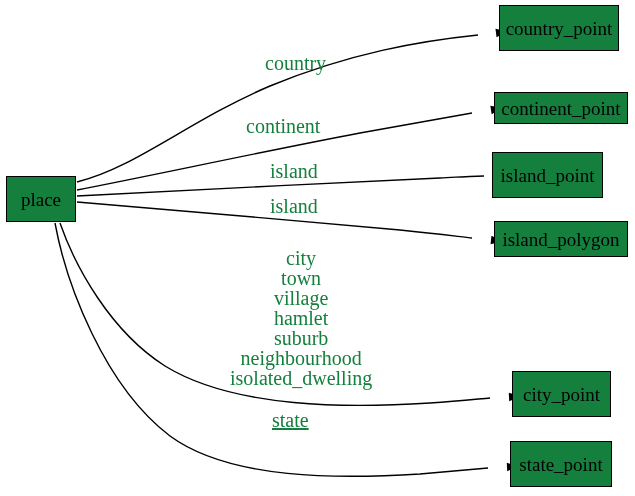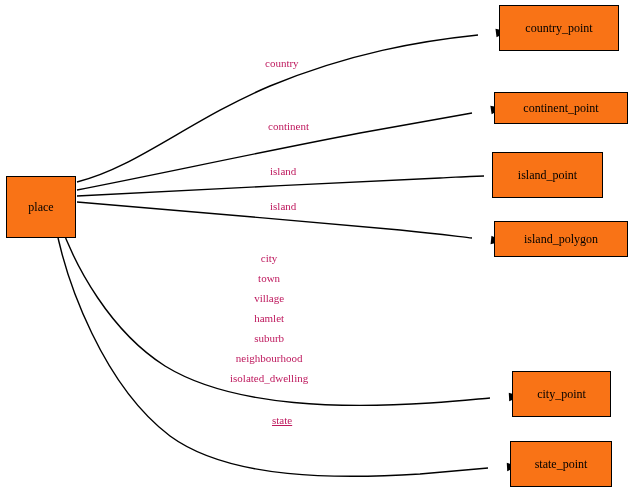--- a/index.html
+++ b/index.html
@@ -23,36 +23,36 @@
     position: absolute;
     left: 0;
     top: 0;
     width: 635px;
     height: 496px;
   }
   .node {
     position: absolute;
     box-sizing: border-box;
     border: 1px solid #000000;
-    background: #f97316;
+    background: #15803d;
     display: flex;
     align-items: center;
     justify-content: center;
     font-family: "Liberation Serif", "DejaVu Serif", serif;
-    font-size: 12px;
+    font-size: 19px;
     line-height: 1;
     color: #000000;
     white-space: nowrap;
   }
   .edge-label {
     position: absolute;
     font-family: "Liberation Serif", "DejaVu Serif", serif;
-    font-size: 11px;
+    font-size: 20px;
     line-height: 20px;
-    color: #be185d;
+    color: #15803d;
     text-align: center;
     white-space: pre;
     background: transparent;
   }
 </style>
 </head>
 <body>
 
 <div id="canvas">
 
@@ -69,21 +69,21 @@
         <polygon points="0,-4.2 12,0 0,4.2" transform="translate(496,33) rotate(-7)"></polygon>
         <polygon points="0,-4.2 12,0 0,4.2" transform="translate(491,110) rotate(-9)"></polygon>
         <polygon points="0,-4.2 12,0 0,4.2" transform="translate(503,175) rotate(-3)"></polygon>
         <polygon points="0,-4.2 12,0 0,4.2" transform="translate(491,240) rotate(6)"></polygon>
         <polygon points="0,-4.2 12,0 0,4.2" transform="translate(509,397) rotate(-3)"></polygon>
         <polygon points="0,-4.2 12,0 0,4.2" transform="translate(507,467) rotate(-3)"></polygon>
       </g>
   </svg>
 
   <div id="nodes-layer">
-      <div class="node" style="left: 6px; top: 176px; width: 70px; height: 62px;">
+      <div class="node" style="left: 6px; top: 176px; width: 70px; height: 46px;">
         <span>place</span>
       </div>
       <div class="node" style="left: 499px; top: 5px; width: 120px; height: 46px;">
         <span>country_point</span>
       </div>
       <div class="node" style="left: 494px; top: 92px; width: 134px; height: 32px;">
         <span>continent_point</span>
       </div>
       <div class="node" style="left: 492px; top: 152px; width: 111px; height: 46px;">
         <span>island_point</span>
@@ -93,21 +93,21 @@
       </div>
       <div class="node" style="left: 512px; top: 371px; width: 99px; height: 46px;">
         <span>city_point</span>
       </div>
       <div class="node" style="left: 510px; top: 441px; width: 102px; height: 46px; align-items: center;">
         <span>state_point</span>
       </div>
     </div>
   <div id="labels-layer">
       <div class="edge-label" style="left: 265px; top: 53px;">country</div>
-      <div class="edge-label" style="left: 268px; top: 116px; text-align: right;">continent</div>
+      <div class="edge-label" style="left: 246px; top: 116px; text-align: right;">continent</div>
       <div class="edge-label" style="left: 270px; top: 161px;">island</div>
       <div class="edge-label" style="left: 270px; top: 196px;">island</div>
       <div class="edge-label" style="left: 230px; top: 248px;">city
 town
 village
 hamlet
 suburb
 neighbourhood
 isolated_dwelling</div>
       <div class="edge-label" style="left: 272px; top: 410px; text-decoration: underline;">state</div>

